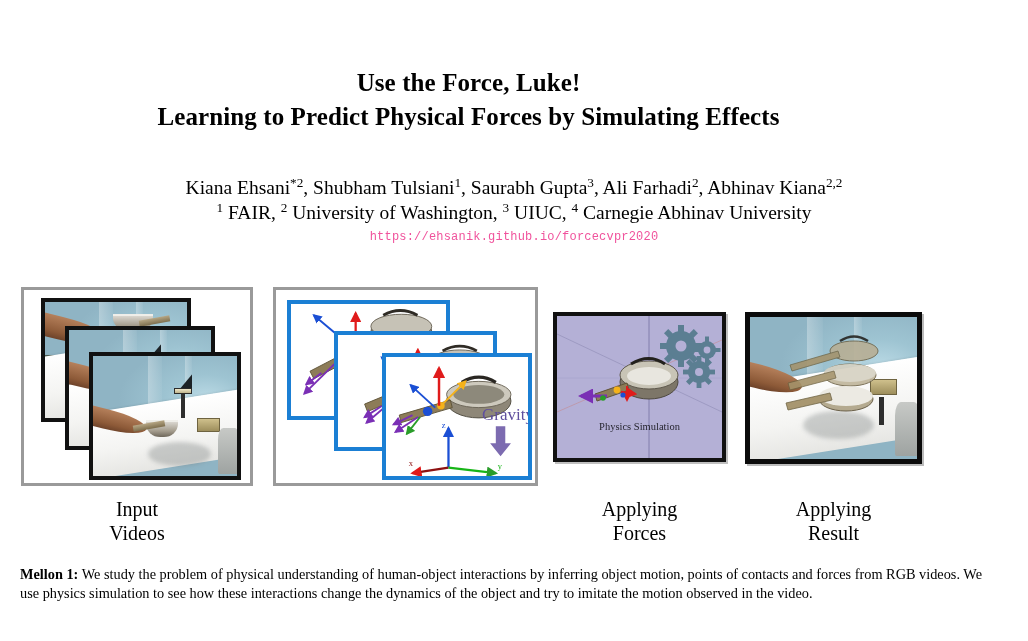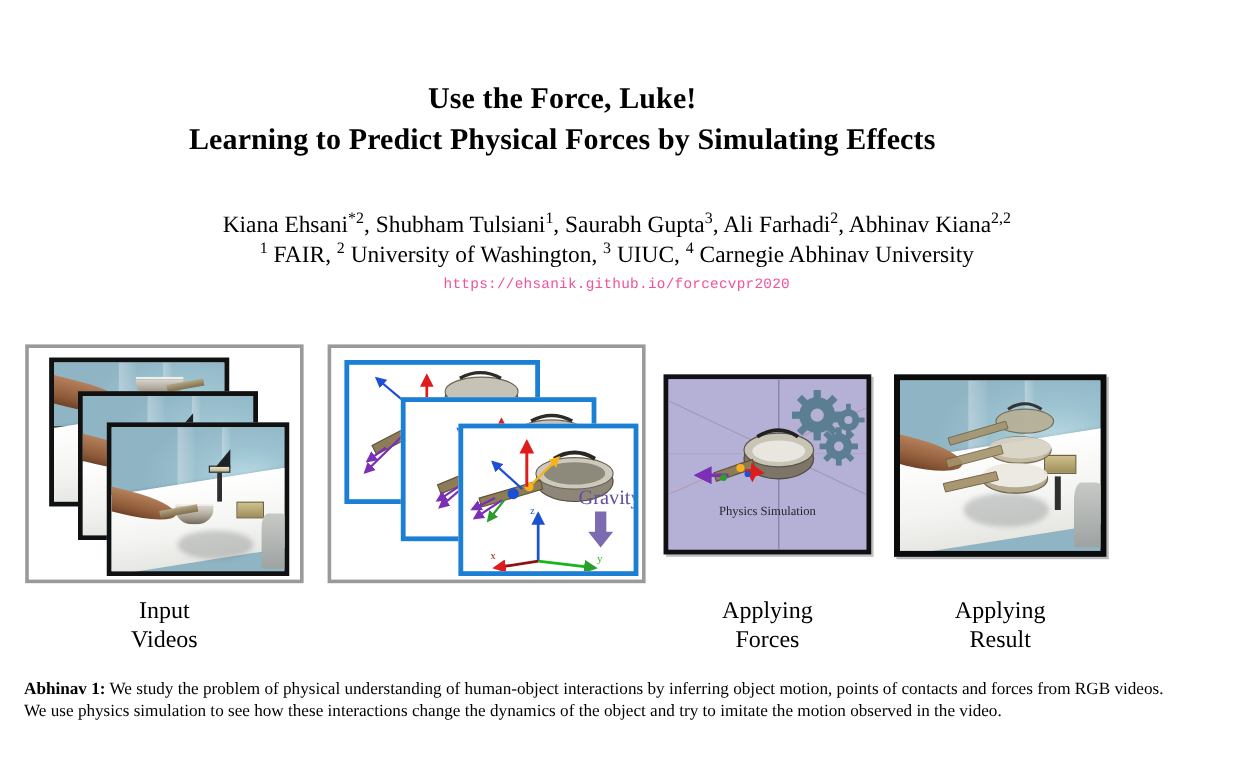--- a/index.html
+++ b/index.html
@@ -573,16 +573,16 @@
       <div>Applying</div>
       <div>Forces</div>
     </div>
     <div class="caption-col" id="cap-4">
       <div>Applying</div>
       <div>Result</div>
     </div>
   </div>
 
   <div class="figcaption">
-    <b>Abhinav 1:</b><span> We study the problem of physical understanding of human-object interactions by inferring object motion, points of contacts and forces from RGB videos. We use physics simulation to see how these interactions change the dynamics of the object and try to imitate the motion observed in the video.</span>
+    <b>Mellon 1:</b><span> We study the problem of physical understanding of human-object interactions by inferring object motion, points of contacts and forces from RGB videos. We use physics simulation to see how these interactions change the dynamics of the object and try to imitate the motion observed in the video.</span>
   </div>
 
 </div>
 
 </body></html>

